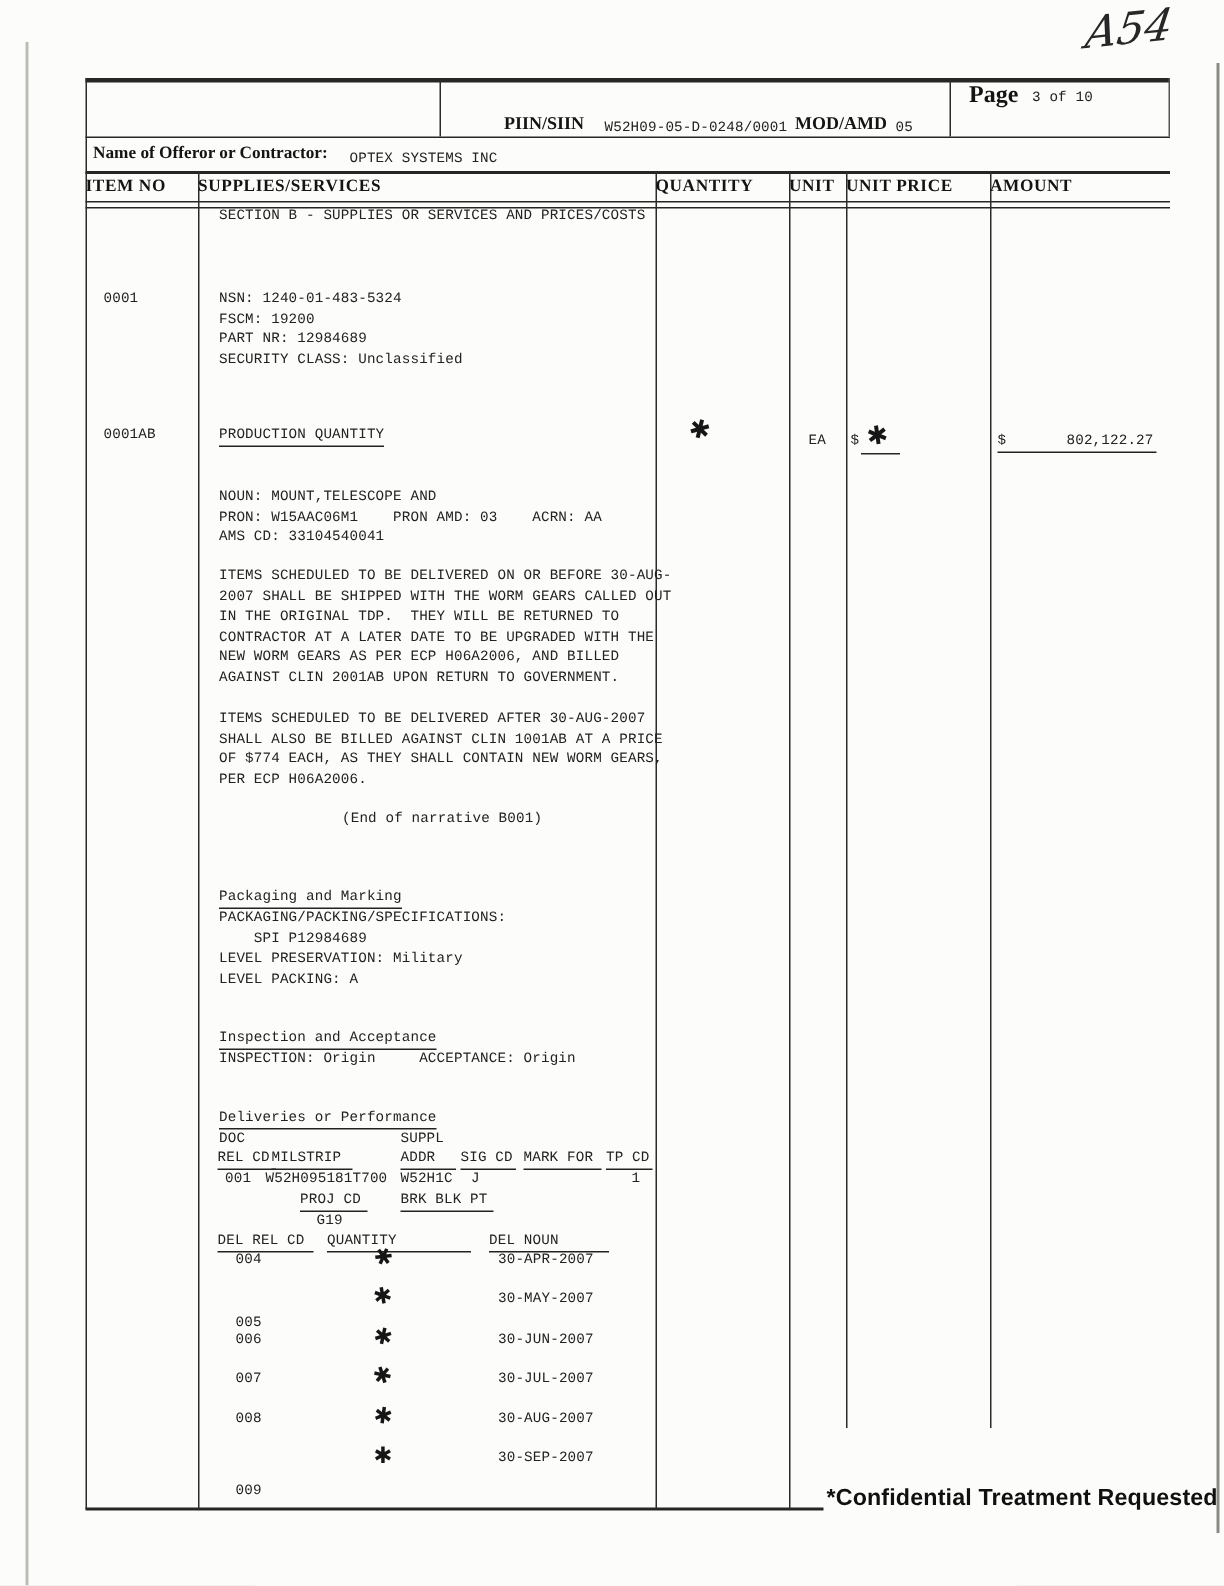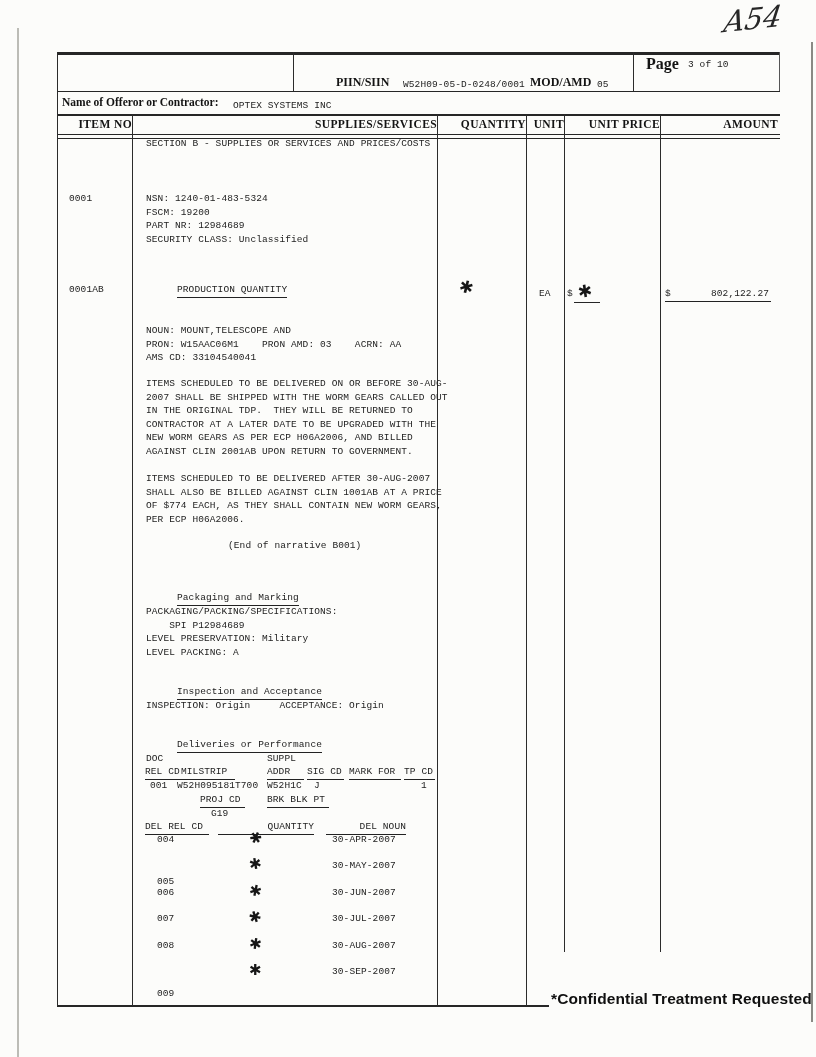--- a/index.html
+++ b/index.html
@@ -11,22 +11,22 @@
   .hl{position:absolute;background:#262626;}
   .vl{position:absolute;background:#2b2b2b;}
   .edge{position:absolute;}
   .serifb{font-family:"Liberation Serif",serif;font-weight:bold;color:#141414;}
   .mono{
     font-family:"Liberation Mono","DejaVu Sans Mono",monospace;
     font-size:9.5px;line-height:13.6px;color:#222;
     white-space:pre;letter-spacing:0.1px;
   }
   .abs{position:absolute;}
-  .u{border-bottom:1px solid #222;margin-left:31px;}
-  .center{text-align:right;}
+  .u{border-bottom:1px solid #222;}
+  .center{text-align:left;}
   .colhdr{font-size:11.5px;letter-spacing:0.4px;}
   .star{
     position:absolute;font-family:"DejaVu Sans",sans-serif;
     font-size:15px;color:#161616;line-height:15px;
   }
   .corner{
     position:absolute;left:724px;top:2px;
     font-family:"DejaVu Serif",serif;font-style:italic;
     font-size:29px;color:#272727;
     transform:rotate(-6deg) skewX(-14deg);

